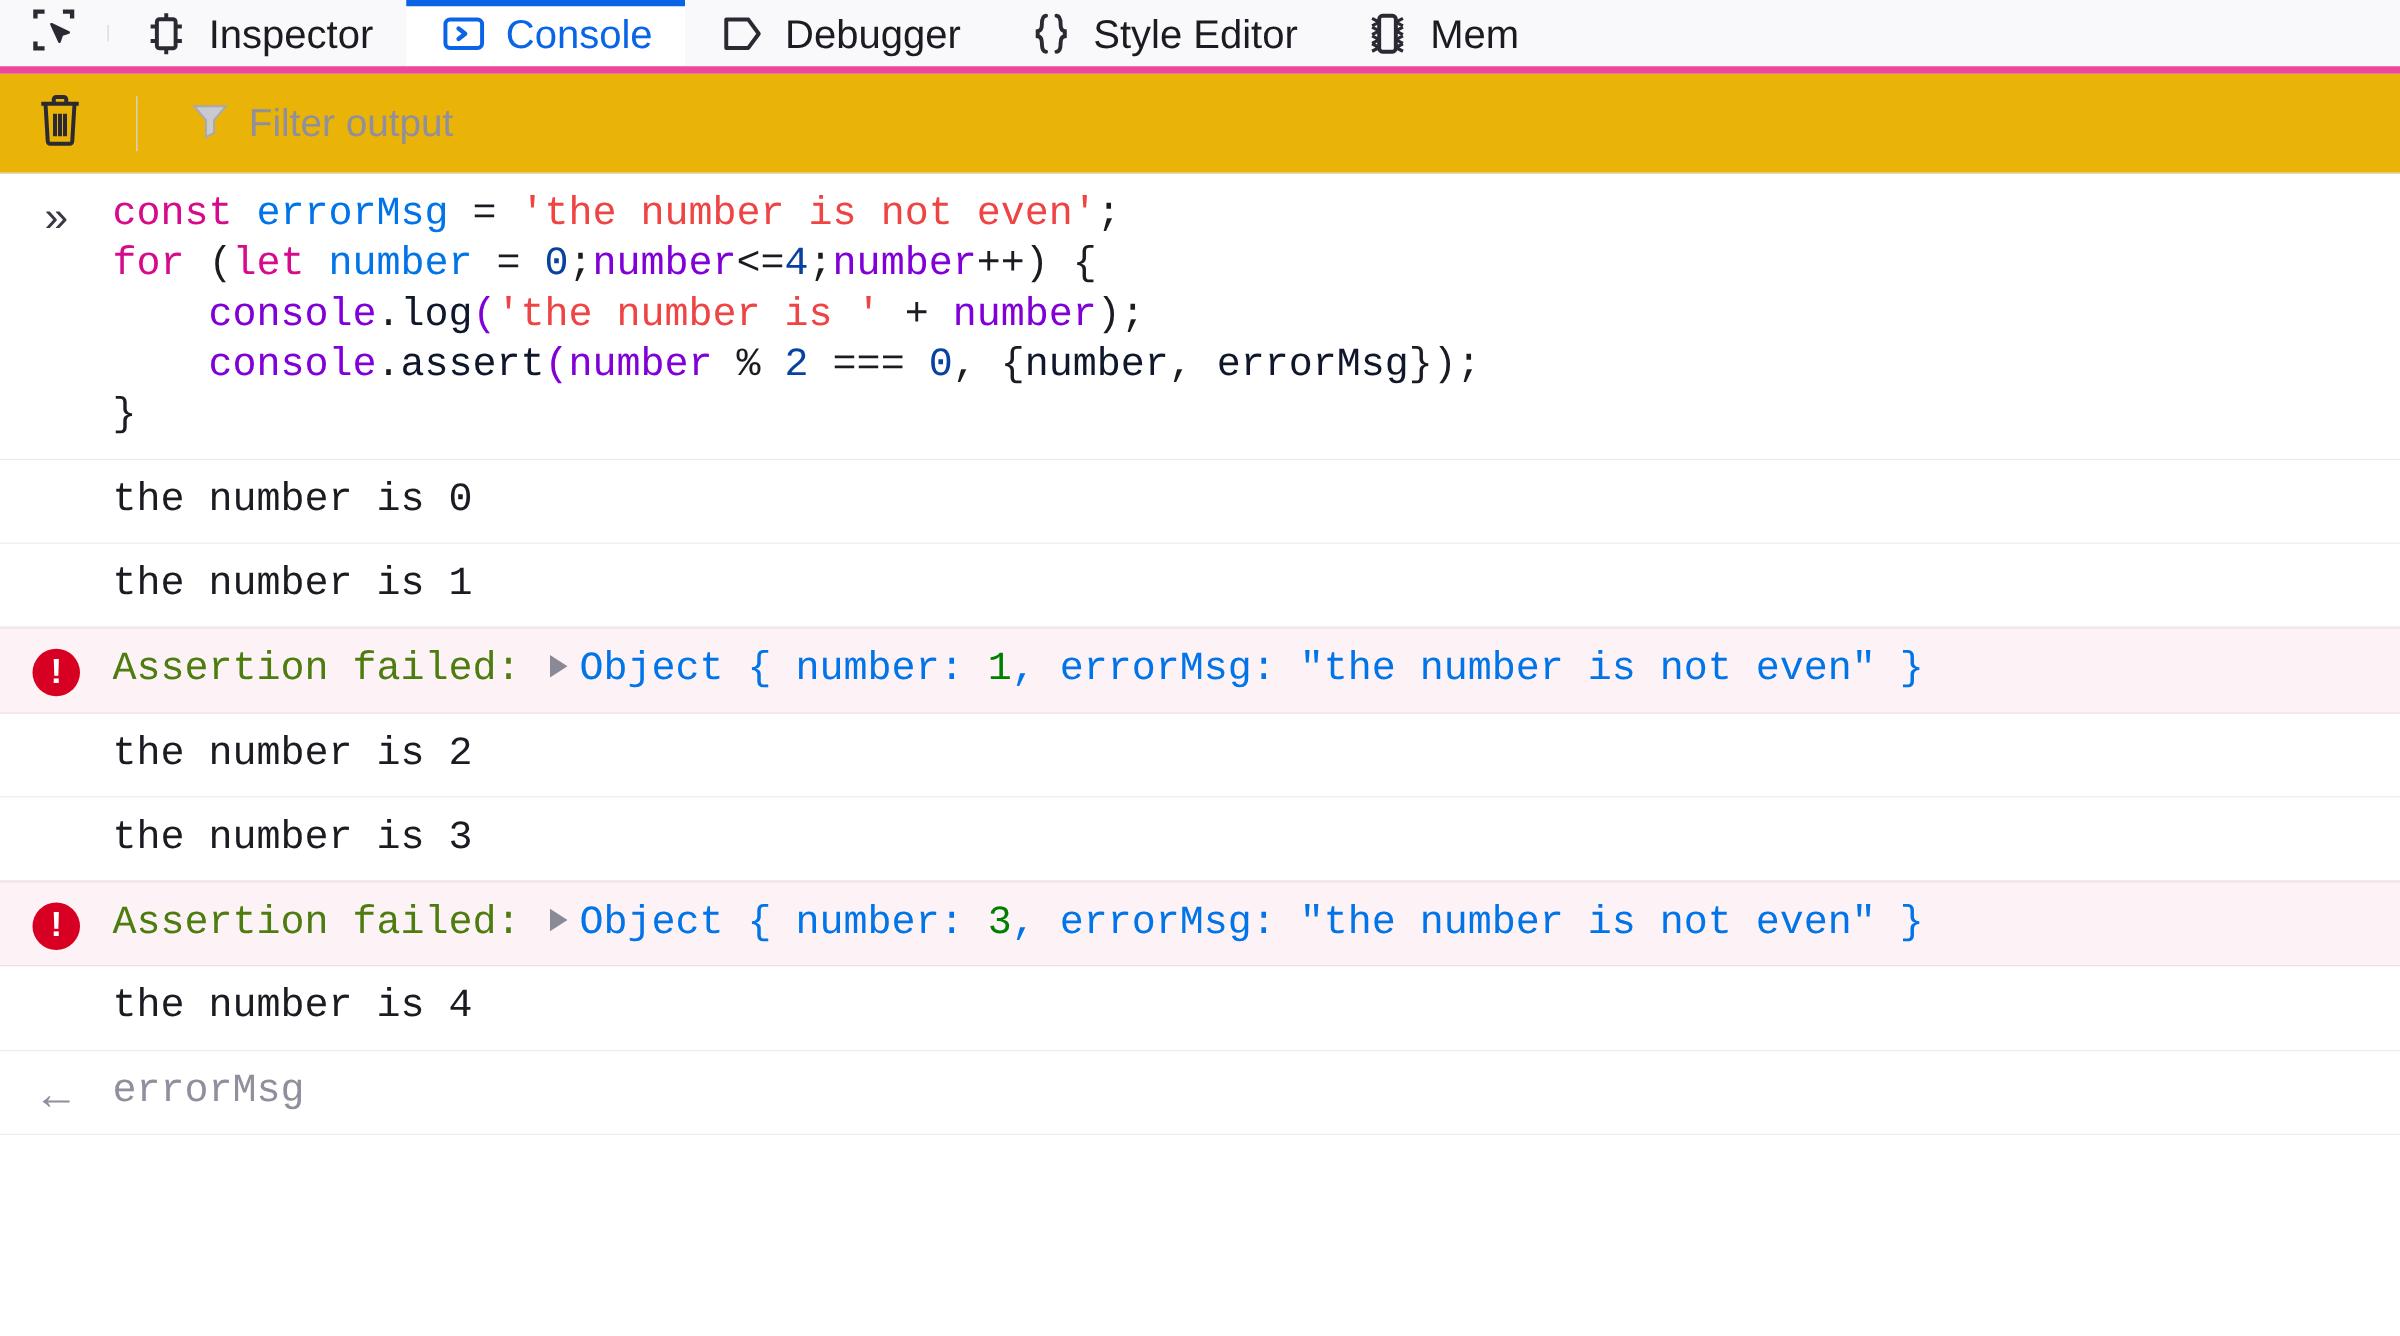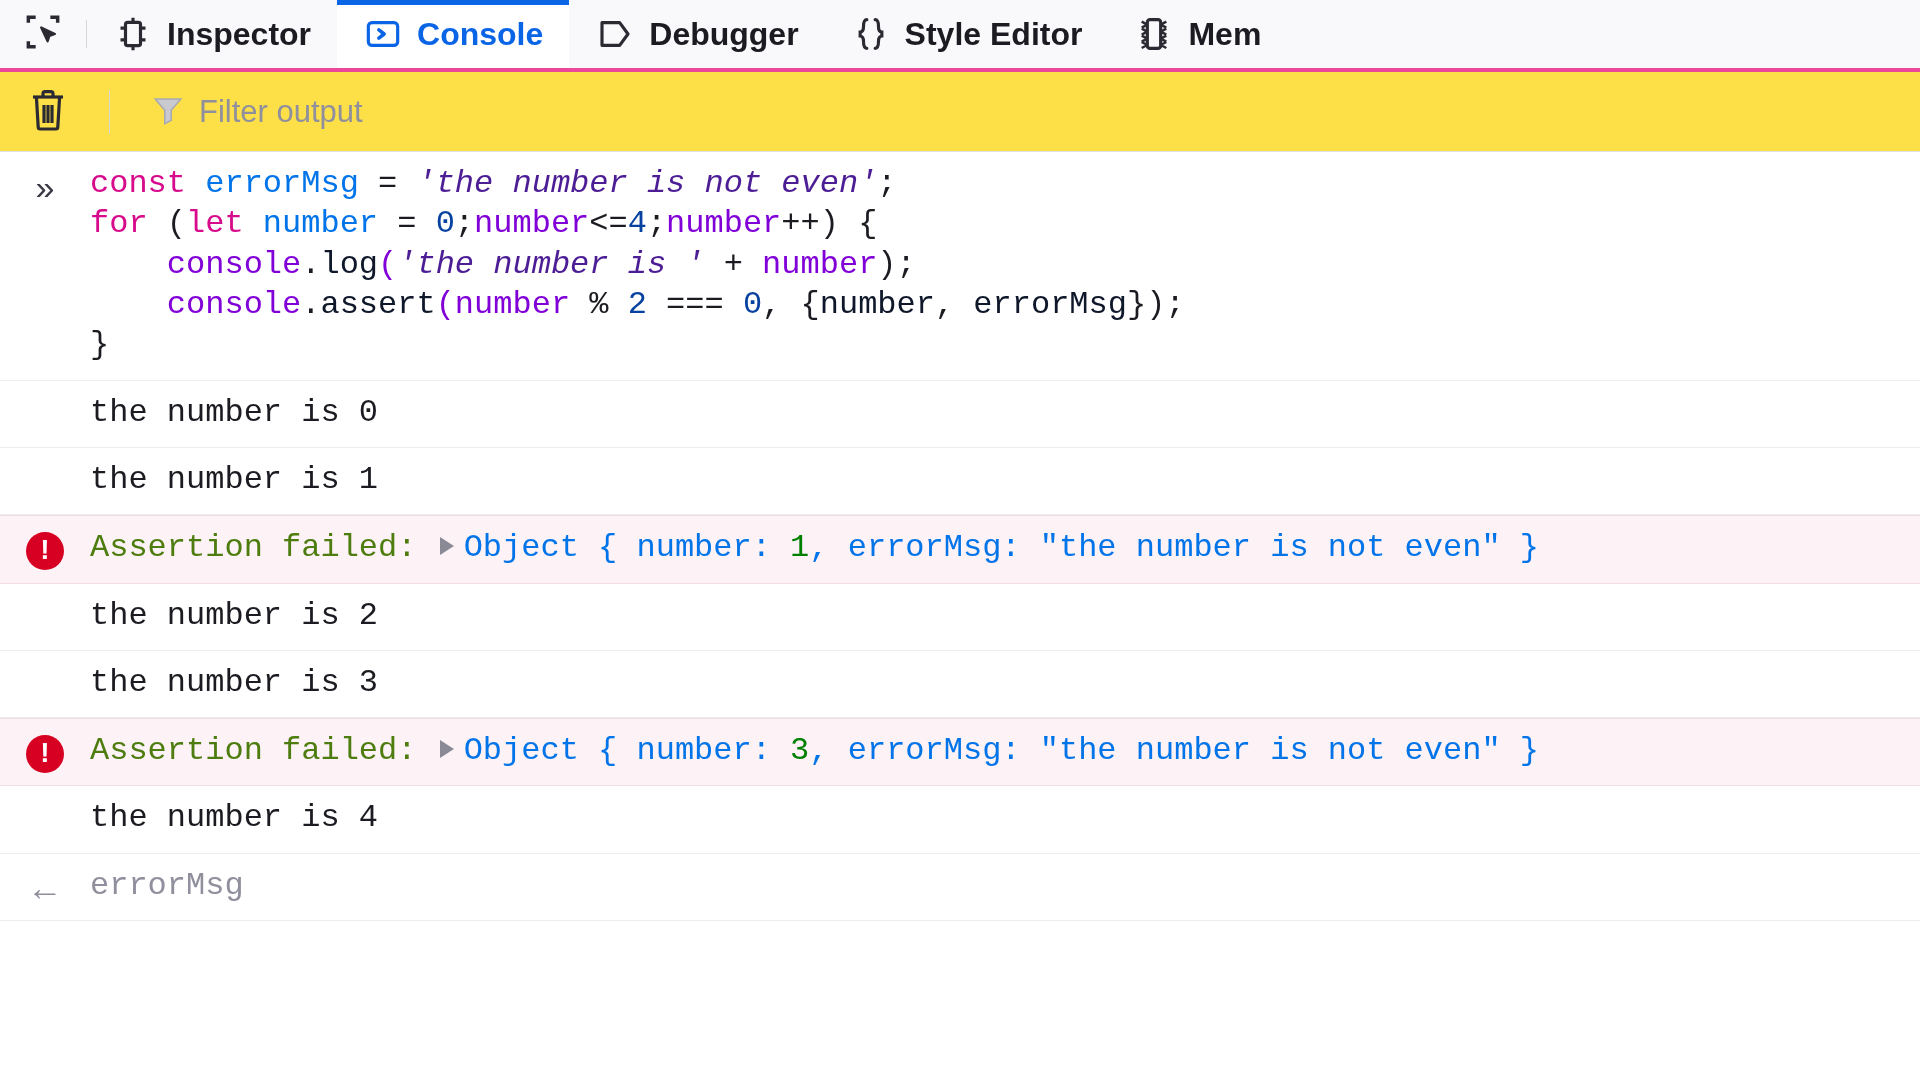--- a/index.html
+++ b/index.html
@@ -7,28 +7,27 @@
   html, body {
     width: 1920px;
     height: 1069px;
     overflow: hidden;
     background: #ffffff;
     font-family: "Liberation Sans", sans-serif;
   }
 
   
   #devtools-toolbar {
-    height: 72px;
+    height: 59px;
     background: #f9f9fb;
-    border-bottom: 4px solid #ec4899;
+    border-bottom: 6px solid #ec4899;
     display: flex;
     align-items: stretch;
     overflow: hidden;
     position: relative;
-    font-weight: bold;
   }
 
   .picker-button {
     width: 86px;
     display: flex;
     align-items: center;
     justify-content: center;
     flex: 0 0 auto;
   }
 
@@ -79,21 +78,21 @@
     width: 40px;
     height: 40px;
     flex: 0 0 auto;
   }
 
   .tab-label { line-height: 1; }
 
   
   #filter-toolbar {
     height: 80px;
-    background: #fde047;
+    background: #eab308;
     border-bottom: 1px solid #e0e0e4;
     display: flex;
     align-items: center;
     gap: 13px;
   }
 
   .trash-button {
     width: 96px;
     display: flex;
     align-items: center;
@@ -216,21 +215,21 @@
     border-left: 14px solid #8a8a96;
     border-top: 9px solid transparent;
     border-bottom: 9px solid transparent;
     vertical-align: middle;
     margin: 0 10px 4px 4px;
   }
 
   
   .tok-kw      { color: #d70a8c; }
   .tok-var     { color: #0074e8; }
-  .tok-str     { color: #4c1d95; font-style: italic; }
+  .tok-str     { color: #ef4444; }
   .tok-num     { color: #0842a0; }
   .tok-purple  { color: #8000d7; }
   .tok-green   { color: #0f172a; }
   .tok-plain   { color: #1c1b22; }
   .tok-obj     { color: #0074e8; }
   .tok-objnum  { color: #008000; }
   .tok-objstr  { color: #0074e8; }
 </style>
 </head>
 <body>

